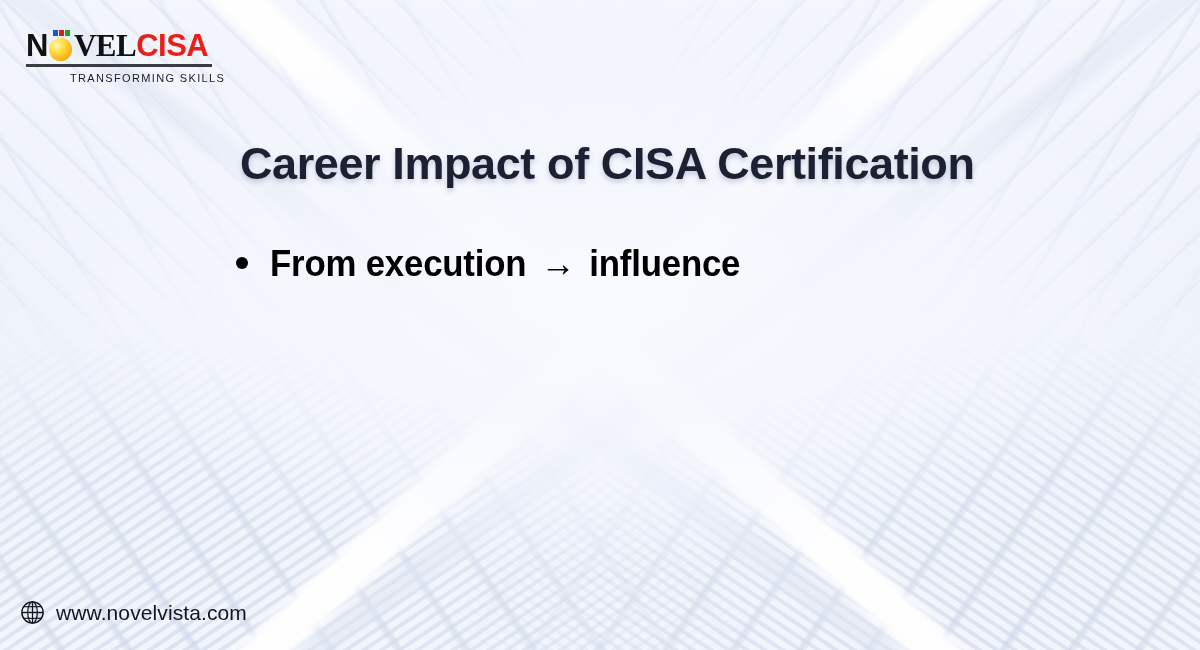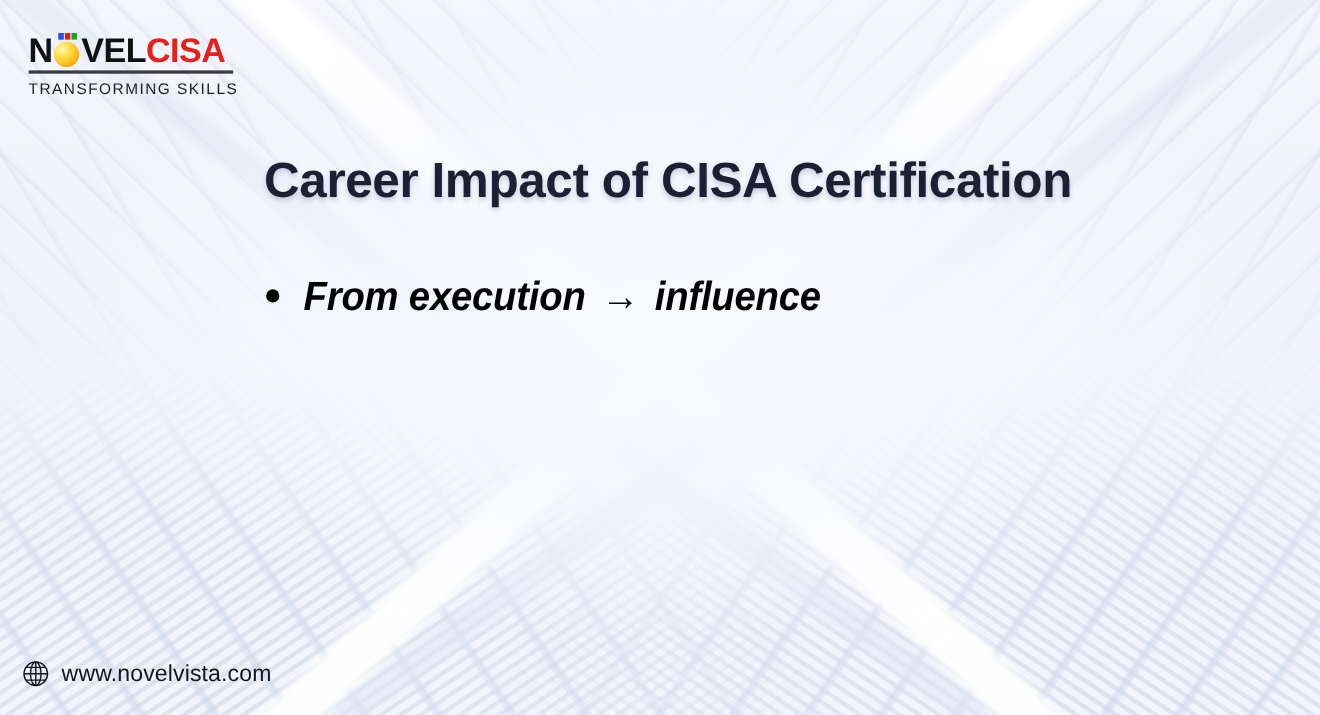--- a/index.html
+++ b/index.html
@@ -138,21 +138,21 @@
     display: flex;
     align-items: center;
     font-family: "Liberation Sans", sans-serif;
     font-weight: bold;
     font-size: 31px;
     letter-spacing: -0.5px;
     line-height: 1;
     height: 32px;
   }
   .logo-n { color: #111111; }
-  .logo-vel { color: #111111; }
+  .logo-vel { color: #111111; font-family: Liberation Serif, serif; }
   .logo-vista { color: #e8201c; }
 
   .logo-bulb {
     position: relative;
     width: 26px;
     height: 31px;
     margin: 0 0px 0 0px;
     display: inline-block;
   }
   .logo-bulb .globe {
@@ -182,25 +182,26 @@
 
   .logo-rule {
     margin-top: 3px;
     width: 100%;
     height: 3px;
     background: #3b3b42;
   }
   .logo-tagline {
     margin-top: 5px;
     font-family: "Liberation Sans", sans-serif;
-    font-size: 14px;
+    font-size: 11px;
     font-weight: normal;
     letter-spacing: 1.35px;
     color: #1c1c22;
     white-space: nowrap;
+    margin-left: 44px;
   }
 
   
   #headline {
     position: absolute;
     left: 240px;
     top: 126px;
     font-family: "Liberation Sans", sans-serif;
     font-weight: bold;
     font-size: 45px;
@@ -210,23 +211,22 @@
     white-space: nowrap;
     margin-top: 12px;
   }
 
   
   #bullets {
     position: absolute;
     left: 236px;
     top: 243px;
     list-style: none;
-    margin: 6px;
+    margin: 0;
     padding: 0;
-    font-style: italic;
   }
   #bullets li {
     display: flex;
     align-items: baseline;
     height: 56px;
     white-space: nowrap;
   }
   .bullet-dot {
     width: 12px;
     height: 12px;

